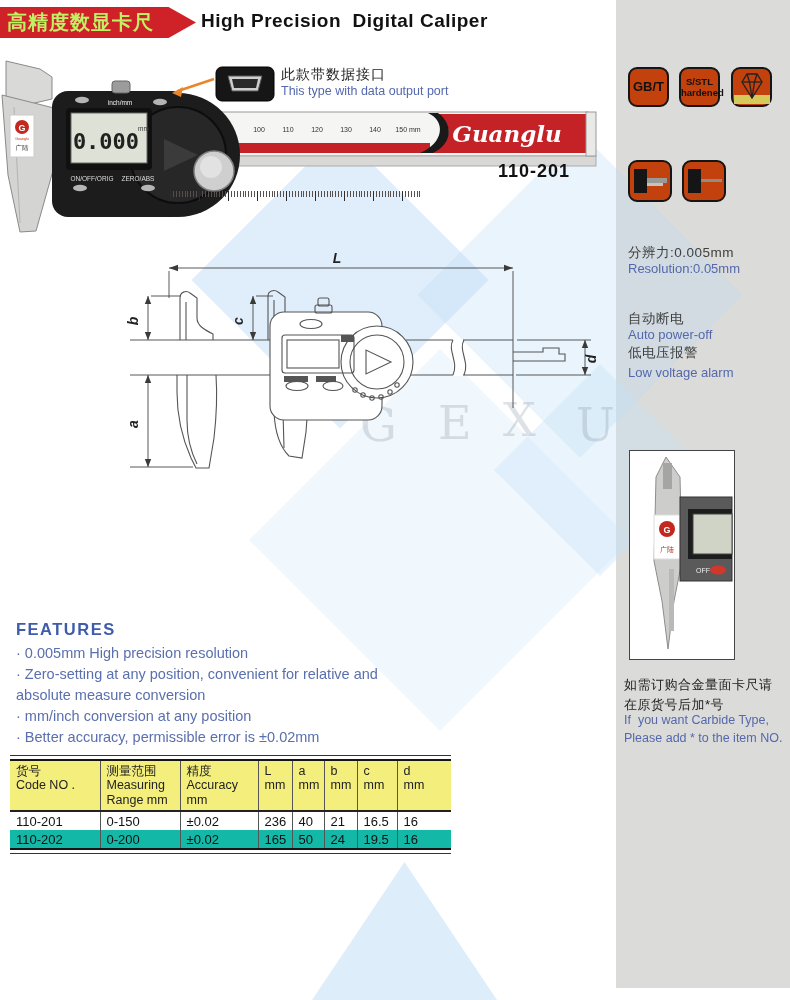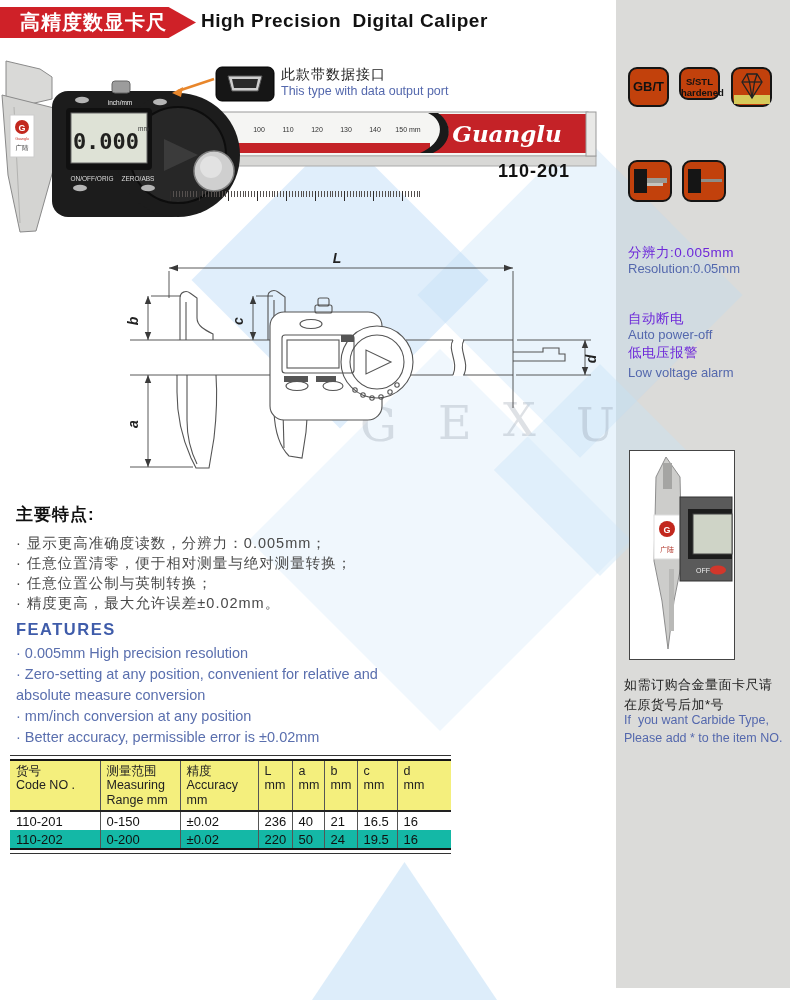--- a/index.html
+++ b/index.html
@@ -16,21 +16,21 @@
   .wm-tri{left:312px;top:862px;width:185px;height:138px;background:rgba(193,222,246,.55);
           clip-path:polygon(50% 0,100% 100%,0 100%);}
   .wm-letter{position:absolute;z-index:1;font-family:"DejaVu Serif","Liberation Serif",serif;
              font-size:46px;color:rgba(125,135,150,.25);pointer-events:none;}
   .wm-g{left:360px;top:398px;} .wm-e{left:438px;top:396px;}
   .wm-x{left:503px;top:393px;} .wm-u{left:576px;top:398px;}
 
   
   .banner{left:0;top:7px;width:196px;height:31px;background:#cf2128;z-index:3;
           clip-path:polygon(0 0,86% 0,100% 50%,86% 100%,0 100%);}
-  .banner-text{position:absolute;left:20px;top:0;line-height:31px;color:#ffffff;font-size:20px;
+  .banner-text{position:absolute;left:7px;top:0;line-height:31px;color:#bef264;font-size:20px;
                font-weight:bold;letter-spacing:1px;white-space:pre;}
   .title-en{left:201px;top:10px;font-size:19px;font-weight:bold;color:#111;
             letter-spacing:.5px;white-space:pre;z-index:3;}
 
   
   .photo-svg{left:0;top:55px;z-index:3;}
   .ticks-minor{left:170px;top:191px;width:252px;height:6px;z-index:4;
     background:repeating-linear-gradient(90deg,#55504e 0,#55504e 1px,transparent 1px,transparent 2.9px);}
   .ticks-major{left:170px;top:191px;width:252px;height:10px;z-index:4;
     background:repeating-linear-gradient(90deg,#2e2b2a 0,#2e2b2a 1.2px,transparent 1.2px,transparent 29px);}
@@ -60,30 +60,30 @@
   table.spec th span{display:block;}
   table.spec td{padding:1.5px 0 1.5px 6px;font-size:13px;color:#111;line-height:15px;}
   table.spec th + th, table.spec td + td{border-left:1px solid #555;}
   table.spec tr.alt td{background:#14b8a6;}
 
   
   .sidebar{left:616px;top:0;width:174px;height:988px;background:#dbdbd9;z-index:0;}
   .badge{position:absolute;z-index:3;background:#c2410c;border:2.5px solid #151515;border-radius:9px;
          box-sizing:border-box;text-align:center;}
   .badge-gbt{left:628px;top:67px;width:41px;height:40px;font-size:13px;font-weight:bold;color:#111;line-height:35px;}
-  .badge-sstl{left:679px;top:67px;width:41px;height:33px;font-size:9.5px;font-weight:bold;color:#111;line-height:11px;padding-top:7px;}
+  .badge-sstl{left:679px;top:67px;width:41px;height:40px;font-size:9.5px;font-weight:bold;color:#111;line-height:11px;padding-top:7px;}
   .badge-diamond{left:731px;top:67px;width:41px;height:40px;}
   .badge-jaw1{left:628px;top:160px;width:44px;height:42px;}
   .badge-jaw2{left:682px;top:160px;width:44px;height:42px;}
   .jaw-block{position:absolute;left:4px;top:7px;width:13px;height:24px;background:#151515;}
   .jaw-bar-a1{position:absolute;left:17px;top:16px;width:20px;height:5px;background:#9a9a94;}
   .jaw-bar-a2{position:absolute;left:17px;top:21px;width:16px;height:3px;background:#c4c4be;}
   .jaw-bar-b1{position:absolute;left:17px;top:17px;width:21px;height:2.5px;background:#8d8d88;}
   .spec-line{position:absolute;z-index:3;left:628px;}
-  .spec-cn{font-size:13.5px;color:#6d28d9;font-weight:500;letter-spacing:.5px;}
+  .spec-cn{font-size:13.5px;color:#404040;font-weight:500;letter-spacing:.5px;}
   .spec-en{font-size:13px;color:#5468ad;}
   .s1cn{top:244px;} .s1en{top:261px;}
   .s2cn{top:310px;} .s2en{top:327px;}
   .s3cn{top:344px;} .s3en{top:365px;}
   .detail-box{left:629px;top:450px;width:106px;height:210px;background:#fff;border:1.5px solid #444;z-index:3;box-sizing:border-box;}
   .note-line{position:absolute;z-index:3;left:624px;}
   .n1{top:676px;font-family:Liberation Serif, serif;} .n2{top:696px;} .n3{top:713px;} .n4{top:731px;}
   .note-cn{font-size:13px;color:#222;letter-spacing:.5px;}
   .note-en{font-size:12.5px;color:#5468ad;white-space:pre;}
 </style>
@@ -247,27 +247,20 @@
     </g>
     <g font-size="14" font-weight="bold" font-style="italic" fill="#222222" text-anchor="middle">
       <text x="212" y="23">L</text>
       <text transform="rotate(-90 13 81)" x="13" y="81">b</text>
       <text transform="rotate(-90 118 81)" x="118" y="81">c</text>
       <text transform="rotate(-90 13 184)" x="13" y="184">a</text>
       <text transform="rotate(-90 471 119)" x="471" y="119">d</text>
     </g>
   </svg>
 
-  <div class="abs feat-cn">
-    <div class="feat-cn-h">主要特点:</div>
-    <div class="feat-cn-item">显示更高准确度读数，分辨力：0.005mm；</div>
-    <div class="feat-cn-item">任意位置清零，便于相对测量与绝对测量转换；</div>
-    <div class="feat-cn-item">任意位置公制与英制转换；</div>
-    <div class="feat-cn-item">精度更高，最大允许误差±0.02mm。</div>
-  </div>
 
   <div class="abs feat-en">
     <div class="feat-en-h">FEATURES</div>
     <div class="feat-en-item">0.005mm High precision resolution</div>
     <div class="feat-en-item">Zero-setting at any position, convenient for relative and absolute measure conversion</div>
     <div class="feat-en-item">mm/inch conversion at any position</div>
     <div class="feat-en-item">Better accuracy, permissible error is ±0.02mm</div>
   </div>
 
   <div class="abs spec-wrap">
@@ -328,21 +321,21 @@
             <td>236</td>
           <td>40</td>
             <td>21</td>
             <td>16.5</td>
             <td>16</td>
         </tr>
         <tr class="alt">
           <td>110-202</td>
             <td>0-200</td>
             <td>±0.02</td>
-            <td>220</td>
+            <td>165</td>
           <td>50</td>
             <td>24</td>
             <td>19.5</td>
             <td>16</td>
         </tr>
       </tbody>
     </table>
   </div>
 
   <div class="badge badge-gbt">GB/T</div>

